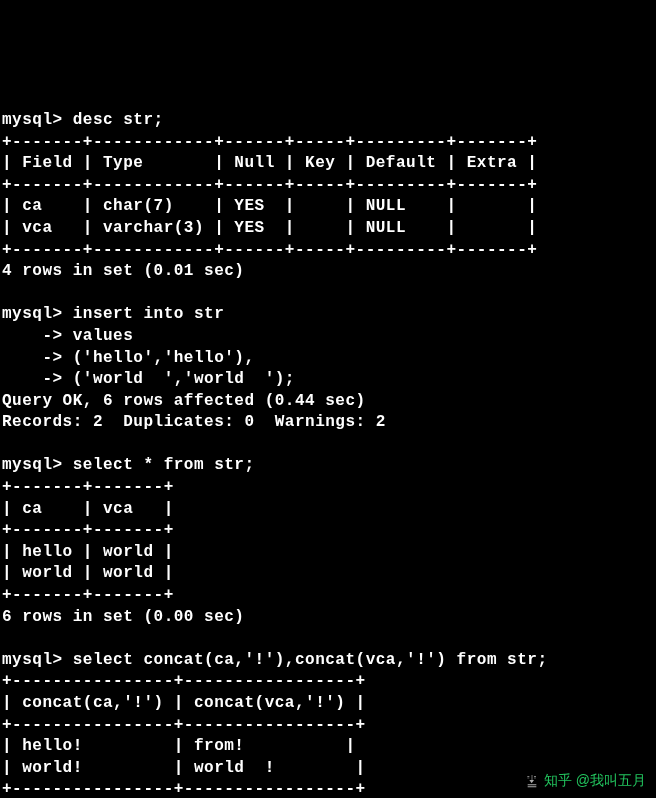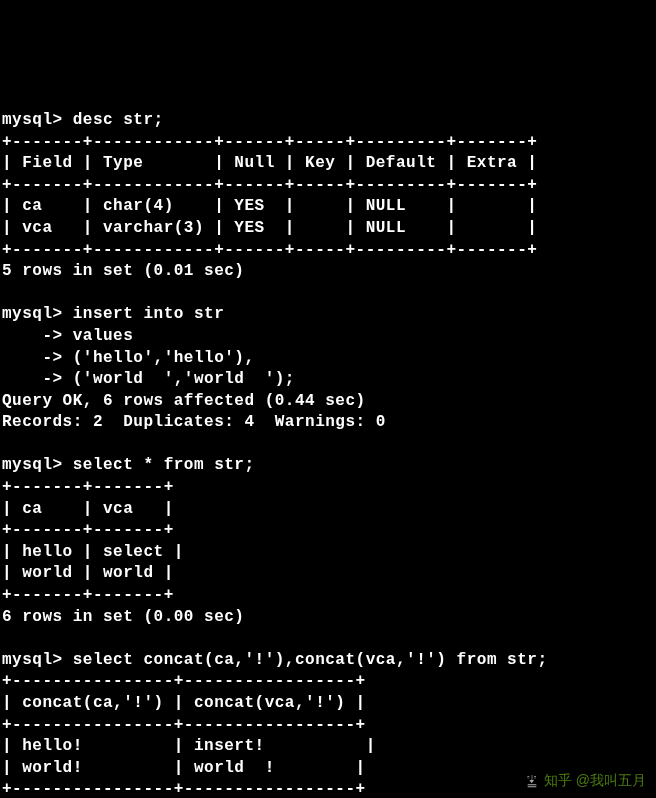--- a/index.html
+++ b/index.html
@@ -24,21 +24,21 @@
     .terminal {
       letter-spacing: 0.5px;
     }
     .watermark {
       position: absolute;
       bottom: 8px;
       right: 10px;
       font-family: Arial, sans-serif;
       font-size: 14px;
       font-weight: normal;
-      color: #4d7c0f;
+      color: #22c55e;
       letter-spacing: 0;
       white-space: nowrap;
       margin-top: 48px;
     }
     .zhihu-icon {
       display: inline-block;
       width: 16px;
       height: 16px;
       vertical-align: middle;
       margin-right: 4px;
@@ -47,46 +47,46 @@
 </head>
 <body>
 
 
 
 <div class="terminal">
 <span>mysql&gt; desc str;</span>
 <span>+-------+------------+------+-----+---------+-------+</span>
 <span>| Field | Type       | Null | Key | Default | Extra |</span>
 <span>+-------+------------+------+-----+---------+-------+</span>
-<span>| ca    | char(4)    | YES  |     | NULL    |       |</span>
+<span>| ca    | char(7)    | YES  |     | NULL    |       |</span>
 <span>| vca   | varchar(3) | YES  |     | NULL    |       |</span>
 <span>+-------+------------+------+-----+---------+-------+</span>
-<span>5 rows in set (0.01 sec)</span>
+<span>4 rows in set (0.01 sec)</span>
 <span></span>
 <span>mysql&gt; insert into str</span>
 <span>    -&gt; values</span>
 <span>    -&gt; ('hello','hello'),</span>
 <span>    -&gt; ('world  ','world  ');</span>
 <span>Query OK, 6 rows affected (0.44 sec)</span>
-<span>Records: 2  Duplicates: 4  Warnings: 0</span>
+<span>Records: 2  Duplicates: 0  Warnings: 2</span>
 <span></span>
 <span>mysql&gt; select * from str;</span>
 <span>+-------+-------+</span>
 <span>| ca    | vca   |</span>
 <span>+-------+-------+</span>
-<span>| hello | select |</span>
+<span>| hello | world |</span>
 <span>| world | world |</span>
 <span>+-------+-------+</span>
 <span>6 rows in set (0.00 sec)</span>
 <span></span>
 <span>mysql&gt; select concat(ca,'!'),concat(vca,'!') from str;</span>
 <span>+----------------+-----------------+</span>
 <span>| concat(ca,'!') | concat(vca,'!') |</span>
 <span>+----------------+-----------------+</span>
-<span>| hello!         | insert!          |</span>
+<span>| hello!         | from!          |</span>
 <span>| world!         | world  !        |</span>
 <span>+----------------+-----------------+</span>
 
 </div>
 
 <div class="watermark">
   <svg class="zhihu-icon" viewBox="0 0 24 24" fill="#aaa">
     <path d="M12.5 3h-1v7.5H8l3.5 5 3.5-5h-2.5V3zm-7 14h13v1.5h-13V17zm0 3h13v1.5h-13V20z"></path>
     <path d="M5 5h3v1H5zm0 2h3v1H5zm10-2h3v1h-3zm0 2h3v1h-3z"></path>
   </svg><span>知乎 @我叫五月</span>

